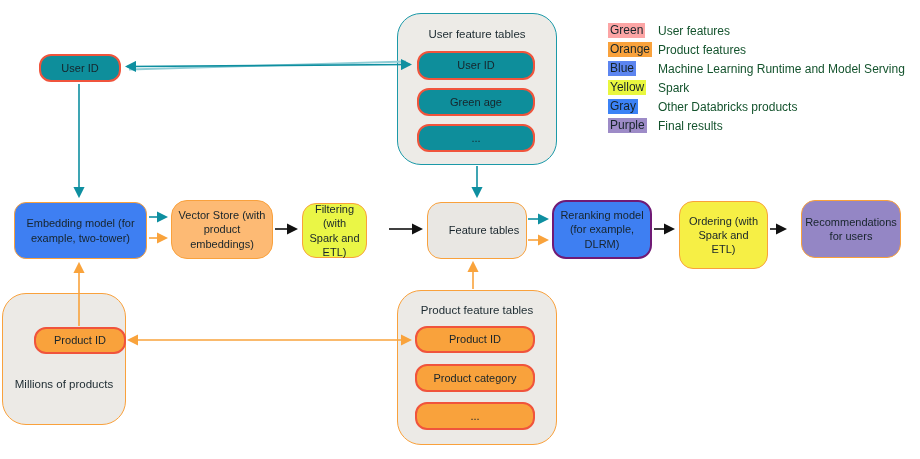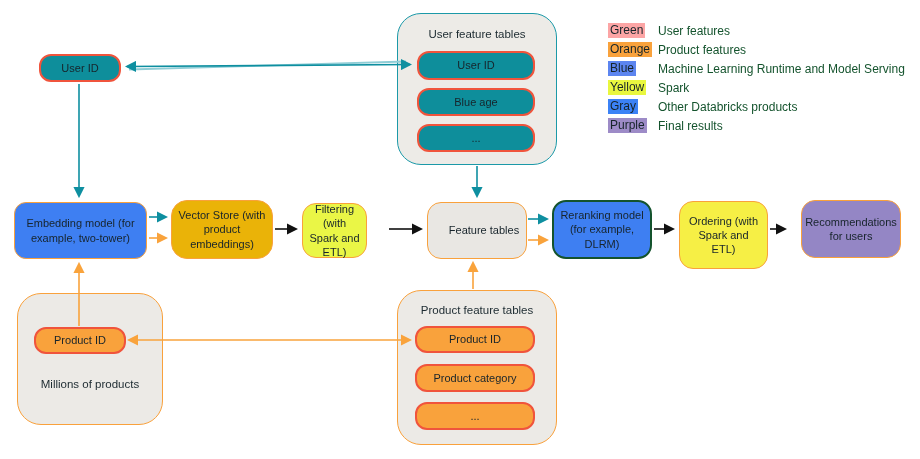--- a/index.html
+++ b/index.html
@@ -10,21 +10,21 @@
   .node{
     position:absolute;box-sizing:border-box;display:flex;align-items:center;justify-content:center;
     text-align:center;font-size:11px;line-height:1.3;padding:2px 6px;color:#17242b;
   }
   .r12{border-radius:12px}
   .r14{border-radius:14px}
   .r16{border-radius:16px}
   .sq{border-radius:12px}
   .b-orange{border:1.6px solid #f9a13c}
   .b-red{border:2px solid #f0543c}
-  .b-coral{border:2px solid #14532d}
+  .b-coral{border:2px solid #701a75}
   .container{
     position:absolute;box-sizing:border-box;border-radius:24px;
   }
   .c-teal{border:1.6px solid #1b99a8;background:#edebe7;}
   .c-orange{border:1.6px solid #f9a13c;background:#eceae6;}
   .container .title{
     position:absolute;left:0;right:0;text-align:center;font-size:11.5px;color:#1c2a30;
   }
   .arrows{position:absolute;left:0;top:0;pointer-events:none;}
   .legend{position:absolute;left:608px;top:21px;font-size:12px;}
@@ -35,21 +35,21 @@
 </style>
 </head>
 <body>
 
 <div class="canvas">
 
   <div class="container c-teal" style="left:397px;top:13px;width:160px;height:152px">
     <div class="title" style="top:14px">User feature tables</div>
   </div>
 
-  <div class="container c-orange" style="left:17px;top:293px;width:146px;height:132px">
+  <div class="container c-orange" style="left:2px;top:293px;width:124px;height:132px">
     <div class="title" style="top:84px">Millions of products</div>
   </div>
 
   <div class="container c-orange" style="left:397px;top:290px;width:160px;height:155px">
     <div class="title" style="top:13px">Product feature tables</div>
   </div>
 
   <svg class="arrows" width="920" height="459" viewBox="0 0 920 459">
     <defs>
       <marker id="m-teal" viewBox="0 0 8 8" refX="6.5" refY="4" markerWidth="7" markerHeight="7" orient="auto-start-reverse">
@@ -104,25 +104,25 @@
       <line x1="129" y1="340" x2="410" y2="340" stroke="#f9a33c" stroke-width="1.6" marker-start="url(#m-orange)" marker-end="url(#m-orange)"></line>
     </g>
     <g>
       <line x1="473" y1="289" x2="473" y2="263" stroke="#f9a33c" stroke-width="1.6" marker-end="url(#m-orange)"></line>
     </g>
   </svg>
 
   <div class="node sq b-red" style="left: 39px; top: 54px; width: 82px; height: 28px; background: rgb(14, 142, 155);">User ID</div>
 
   <div class="node sq b-red" style="left: 417px; top: 51px; width: 118px; height: 29px; background: rgb(14, 142, 155);">User ID</div>
-  <div class="node sq b-red" style="left: 417px; top: 88px; width: 118px; height: 28px; background: rgb(14, 142, 155);">Blue age</div>
+  <div class="node sq b-red" style="left: 417px; top: 88px; width: 118px; height: 28px; background: rgb(14, 142, 155);">Green age</div>
   <div class="node sq b-red" style="left: 417px; top: 124px; width: 118px; height: 28px; background: rgb(14, 142, 155);">...</div>
 
   <div class="node r12 b-orange" style="left: 14px; top: 202px; width: 133px; height: 57px; background: rgb(62, 127, 242);">Embedding model (for example, two-tower)</div>
-  <div class="node r16 b-orange" style="left: 171px; top: 200px; width: 102px; height: 59px; background: #eab308;">Vector Store (with product embeddings)</div>
+  <div class="node r16 b-orange" style="left: 171px; top: 200px; width: 102px; height: 59px; background: #fdba74;">Vector Store (with product embeddings)</div>
   <div class="node r14 b-orange" style="left: 302px; top: 203px; width: 65px; height: 55px; background: rgb(234, 246, 70);">Filtering (with Spark and ETL)</div>
   <div class="node r14 b-orange" style="left: 427px; top: 202px; width: 100px; height: 57px; background: rgb(233, 231, 227); padding-left: 20px;">Feature tables</div>
   <div class="node r14 b-coral" style="left: 552px; top: 200px; width: 100px; height: 59px; background: rgb(62, 127, 242);">Reranking model (for example, DLRM)</div>
   <div class="node r14 b-orange" style="left: 679px; top: 201px; width: 89px; height: 68px; background: rgb(246, 239, 69);">Ordering (with Spark and ETL)</div>
   <div class="node r14 b-orange" style="left: 791px; top: 200px; width: 100px; height: 58px; background: rgb(148, 134, 197); margin-left: 10px;">Recommendations for users</div>
 
   <div class="node sq b-red" style="left: 34px; top: 327px; width: 92px; height: 27px; background: rgb(249, 162, 60);">Product ID</div>
 
   <div class="node sq b-red" style="left: 415px; top: 326px; width: 120px; height: 27px; background: rgb(249, 162, 60);">Product ID</div>
   <div class="node sq b-red" style="left: 415px; top: 364px; width: 120px; height: 28px; background: rgb(249, 162, 60);">Product category</div>

